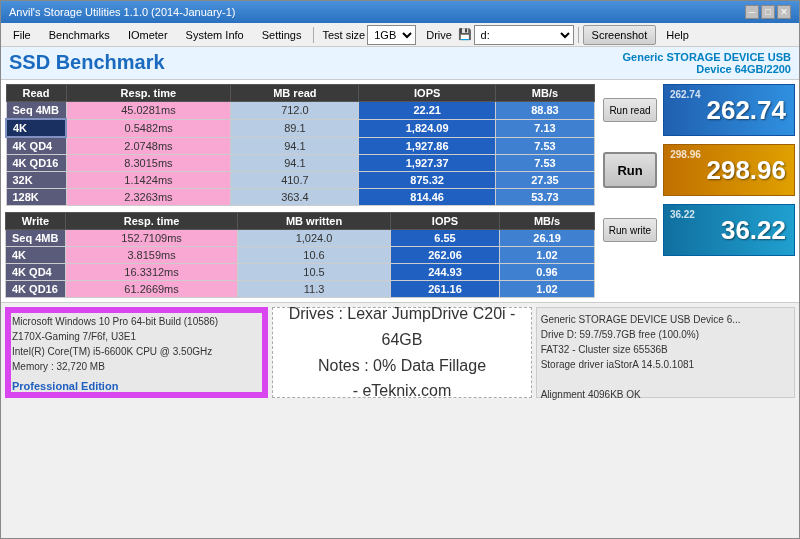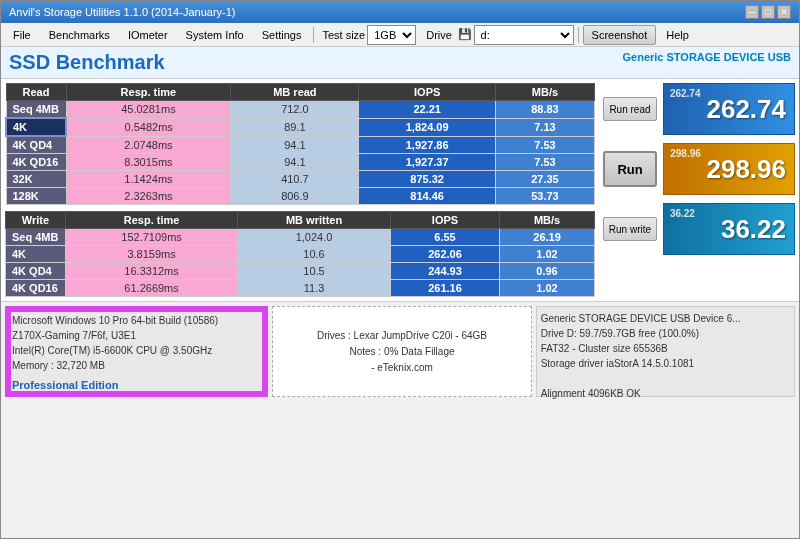--- a/index.html
+++ b/index.html
@@ -236,21 +236,21 @@
       color: #2060c0;
       font-weight: bold;
       font-size: 11px;
       margin-top: 4px;
     }
     .drives-info {
       flex: 1;
       background: white;
       border: 1px dashed #aaa;
       padding: 4px;
-      font-size: 10px;
+      font-size: 16px;
       color: #333;
       line-height: 1.6;
       text-align: center;
       display: flex;
       align-items: center;
       justify-content: center;
     }
     .storage-info {
       flex: 1;
       background: #e8e8e8;
@@ -303,20 +303,21 @@
   </select>
   <div class="menu-separator"></div>
   <button class="screenshot-btn">Screenshot</button>
   <span class="menu-item">Help</span>
 </div>
 
 <div class="header-area">
   <span class="ssd-title">SSD Benchmark</span>
   <div class="device-info">
     <div>Generic STORAGE DEVICE USB</div>
+    <div>Device 64GB/2200</div>
   </div>
 </div>
 
 <div class="main-content">
 
   <div class="bench-table">
 
     <table>
       <tbody>
           <tr class="section-header">
@@ -357,21 +358,21 @@
       <tr class="data-row">
         <td>32K</td>
         <td class="resp">1.1424ms</td>
         <td class="mb">410.7</td>
         <td class="iops">875.32</td>
         <td class="mbs">27.35</td>
       </tr>
       <tr class="data-row">
         <td>128K</td>
         <td class="resp">2.3263ms</td>
-        <td class="mb">806.9</td>
+        <td class="mb">363.4</td>
         <td class="iops">814.46</td>
         <td class="mbs">53.73</td>
       </tr>
     </tbody>
       </table>
 
     <div style="height:6px;"></div>
 
     <table>
       <tbody>

